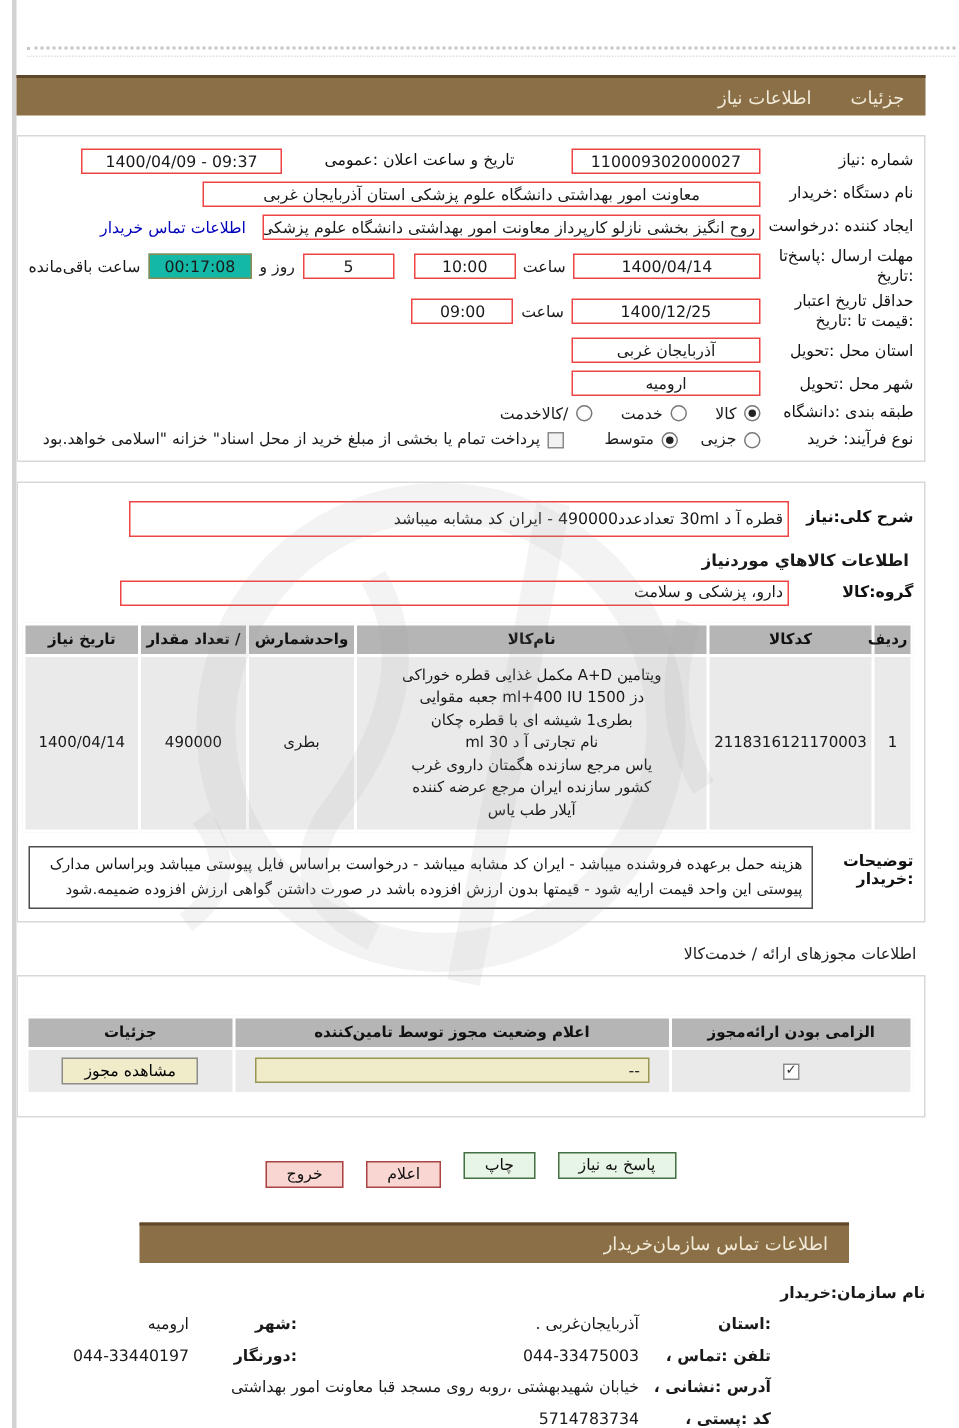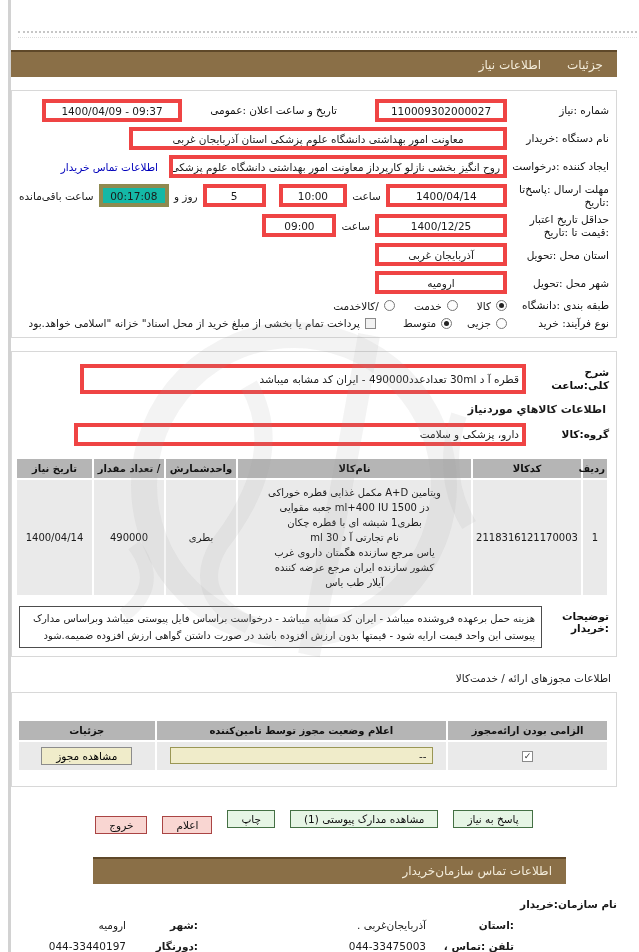--- a/index.html
+++ b/index.html
@@ -17,21 +17,21 @@
   .bar{background:#8a6f47;border-top:2px solid #5f4829;color:#f3ecda;
     height:27px;display:flex;align-items:center;gap:26px;padding:0 14px;
     font-size:12px;box-sizing:border-box;}
   .bar .tab{cursor:pointer;white-space:nowrap;}
 
   .panel{border:1px solid #d8d8d8;background:#fff;margin-top:13px;
     padding:8px 7px 6px;font-size:11px;}
 
   .frow{display:flex;align-items:center;margin-bottom:5px;gap:5px;}
   .flabel{width:97px;flex:none;font-size:10.5px;line-height:1.2;color:#111;}
-  .vbox{border:4px solid #ef4444;background:#fff;height:15px;display:flex;
+  .vbox{border:1px solid #ef4444;background:#fff;height:15px;display:flex;
     align-items:center;justify-content:center;padding:0 3px;font-size:10.5px;
     box-sizing:content-box;white-space:nowrap;overflow:hidden;}
   .vbox.start{justify-content:flex-start;}
   .ltr{direction:ltr;unicode-bidi:embed;}
   .khaki{background:#14b8a6;border-color:#8f8a50;}
   .link{color:#0000bb;font-size:10.5px;cursor:pointer;margin-right:6px;white-space:nowrap;text-align:right;}
   .small-lbl{font-size:10.5px;white-space:nowrap;}
 
   .radio{width:11px;height:11px;border-radius:50%;border:1px solid #777;
     background:#fdfdfd;display:inline-block;flex:none;box-sizing:border-box;position:relative;}
@@ -171,21 +171,21 @@
       <span class="radio on" style="margin-right:10px"></span>
       <span class="small-lbl">متوسط</span>
       <span class="cb" style="margin-right:22px"></span>
       <span class="small-lbl" style="white-space:normal;line-height:1.2">پرداخت تمام یا بخشی از مبلغ خرید از محل اسناد" خزانه "اسلامی خواهد.بود</span>
     </div>
   </div>
 
   <div class="panel">
 
     <div class="frow" style="margin-top:4px">
-      <span class="flabel" style="font-weight:bold;width:78px">شرح کلی:ساعت</span>
+      <span class="flabel" style="font-weight:bold;width:78px">شرح کلی:نیاز</span>
       <span class="vbox start" style="width:432px;height:22px">قطره آ د 30ml تعدادعدد490000 - ایران کد مشابه میباشد</span>
     </div>
 
     <div class="sechead">اطلاعات كالاهاي موردنياز</div>
 
     <div class="frow">
       <span class="flabel" style="font-weight:bold;width:78px">گروه:کالا</span>
       <span class="vbox start" style="width:438px">دارو، پزشکی و سلامت</span>
     </div>
 
@@ -261,21 +261,20 @@
           <td>
             <button class="mini-btn">مشاهده مجوز</button>
           </td>
         </tr>
       </tbody>
     </table>
   </div>
 
   <div class="actions">
     <button class="btn">پاسخ به نیاز</button>
-    <button class="btn">مشاهده مدارک پیوستی (1)</button>
     <button class="btn">چاپ</button>
     <button class="btn pink">اعلام</button>
     <button class="btn pink">خروج</button>
   </div>
 
   <div class="bar bar2">
     <span>اطلاعات تماس سازمان‌خریدار</span>
   </div>
 
   <div class="contact">
@@ -293,20 +292,21 @@
 
     <div class="crow crow-pair">
       <span class="blbl">تلفن :تماس ،</span>
       <span class="val1 ltr" style="direction:ltr;text-align:right">044-33475003</span>
       <span class="blbl2">:دورنگار</span>
       <span class="ltr">044-33440197</span>
     </div>
 
     <div class="crow crow-ind">
       <span class="blbl">آدرس :نشانی ،</span>
+      <span>خیابان شهیدبهشتی ،روبه روی مسجد قبا معاونت امور بهداشتی</span>
     </div>
 
     <div class="crow crow-ind">
       <span class="blbl">کد :پستی ،</span>
       <span class="ltr">5714783734</span>
     </div>
 
   </div>
 
 </div>

